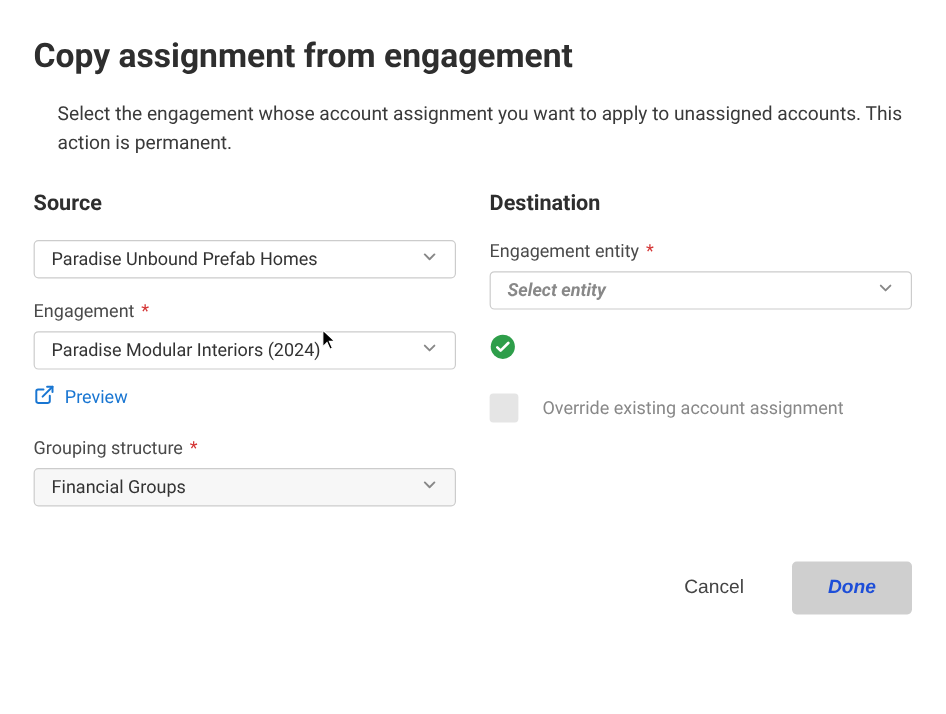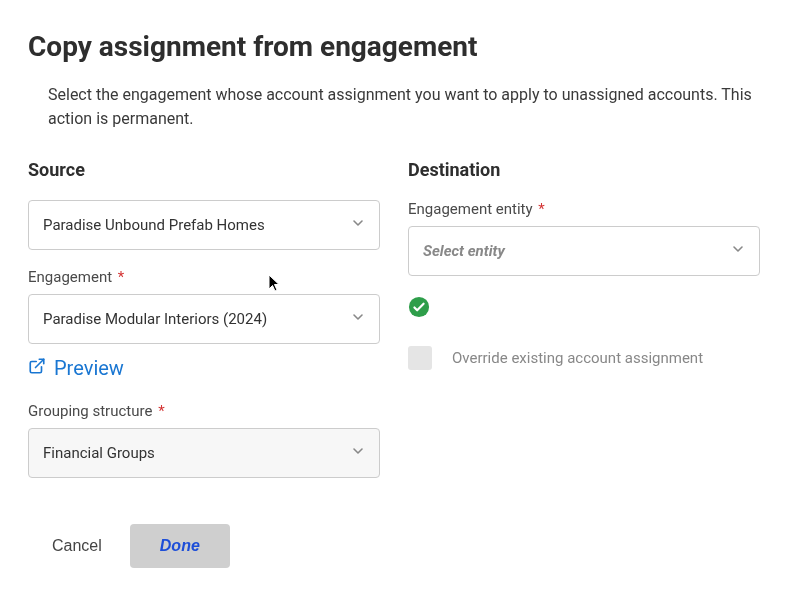--- a/index.html
+++ b/index.html
@@ -50,21 +50,21 @@
     .required {
       color: #d43535;
       margin-left: 2px;
     }
     .select-wrapper {
       position: relative;
       margin-bottom: 18px;
     }
     .select {
       width: 100%;
-      height: 50px;
+      height: 32px;
       padding: 0 40px 0 14px;
       font-size: 15px;
       color: #333;
       background: #fff;
       border: 1px solid #ccc;
       border-radius: 4px;
       display: flex;
       align-items: center;
       cursor: pointer;
       position: relative;
@@ -83,21 +83,21 @@
       right: 14px;
       top: 50%;
       transform: translateY(-50%);
       pointer-events: none;
     }
     .preview-link {
       display: inline-flex;
       align-items: center;
       gap: 8px;
       color: #1976d2;
-      font-size: 20px;
+      font-size: 15px;
       text-decoration: none;
       cursor: pointer;
       margin-bottom: 22px;
     }
     .info-row {
       display: flex;
       gap: 14px;
       align-items: flex-start;
       margin-bottom: 24px;
       margin-top: 6px;
@@ -126,22 +126,22 @@
       background: #e5e5e5;
       cursor: pointer;
       flex-shrink: 0;
     }
     .checkbox-label {
       font-size: 15px;
       color: #888;
     }
     .button-row {
       display: flex;
-      justify-content: flex-start;
-      gap: 4px;
+      justify-content: flex-end;
+      gap: 16px;
       margin-top: 28px;
     }
     .btn {
       height: 44px;
       padding: 0 24px;
       font-size: 16px;
       border-radius: 4px;
       cursor: pointer;
       border: none;
       display: flex;

